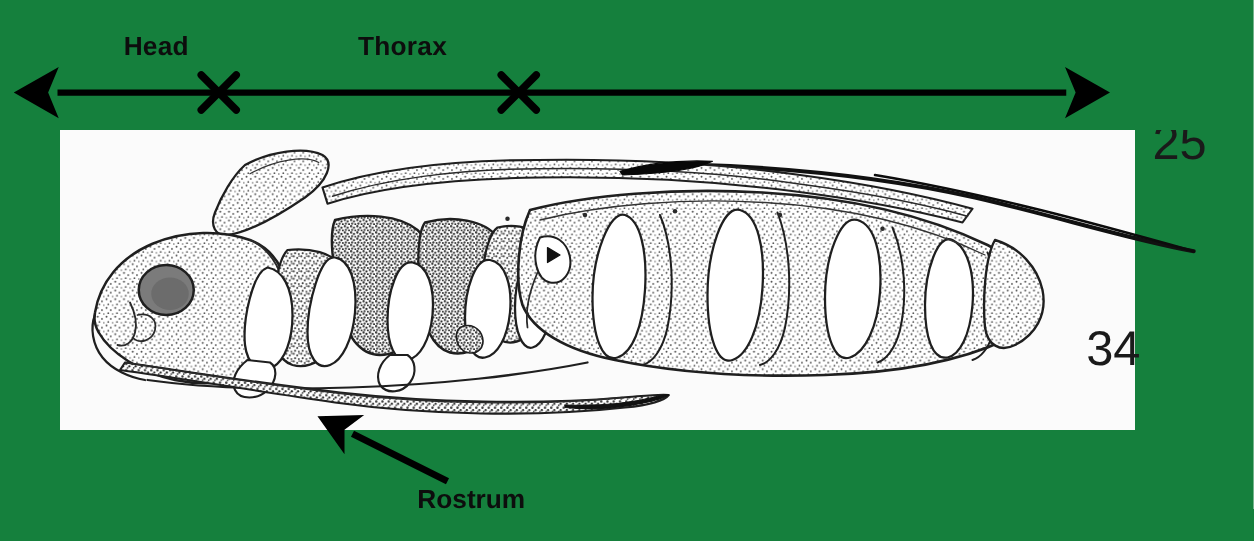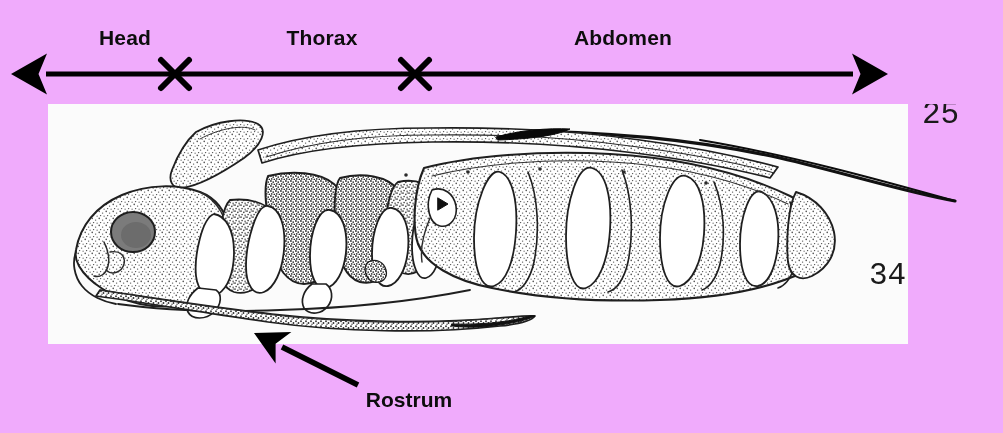--- a/index.html
+++ b/index.html
@@ -7,21 +7,21 @@
     padding: 0;
     background: #ffffff;
   }
   body {
     font-family: "Liberation Sans", sans-serif;
   }
   #stage {
     position: relative;
     width: 1003px;
     height: 433px;
-    background: #f0abfc;
+    background: #15803d;
     overflow: hidden;
   }
   #figure-svg {
     position: absolute;
     left: 0;
     top: 0;
     width: 1003px;
     height: 433px;
     display: block;
   }
@@ -39,23 +39,23 @@
     position: absolute;
     font-family: "Liberation Sans", sans-serif;
     font-weight: bold;
     font-size: 21px;
     color: #0d0d0d;
     white-space: nowrap;
     transform: translateX(-50%);
   }
   .plate-number {
     position: absolute;
-    font-family: Liberation Mono, monospace;
+    font-family: Liberation Sans, sans-serif;
     font-weight: normal;
-    font-size: 31px;
+    font-size: 39px;
     color: #1a1a1a;
     white-space: nowrap;
   }
   #plate-number-top {
     overflow: hidden;
   }
 </style>
 </head>
 <body>
 
@@ -249,21 +249,20 @@
         <line x1="358" y1="385" x2="282" y2="347" stroke="#000000" stroke-width="5.5" marker-end="url(#arrow-callout)"></line>
       </g>
 
     </g>
   </svg>
 
   <div class="region-label" style="left:125px; top:26px;">Head</div>
 
   <div class="region-label" style="left:322px; top:26px;text-align:center;">Thorax</div>
 
-  <div class="region-label" style="left:623px; top:26px;">Abdomen</div>
-
-  <div class="callout-label" style="left:377px; top:388px;margin-left:32px;">Rostrum</div>
+
+  <div class="callout-label" style="left:377px; top:388px;">Rostrum</div>
 
   <div class="plate-number" id="plate-number-top" style="left:922px; top:104px; height:34px; line-height:22px;">25</div>
 
   <div class="plate-number" style="left:869px; top:258px;">34</div>
 
 </div>
 
 </body></html>

